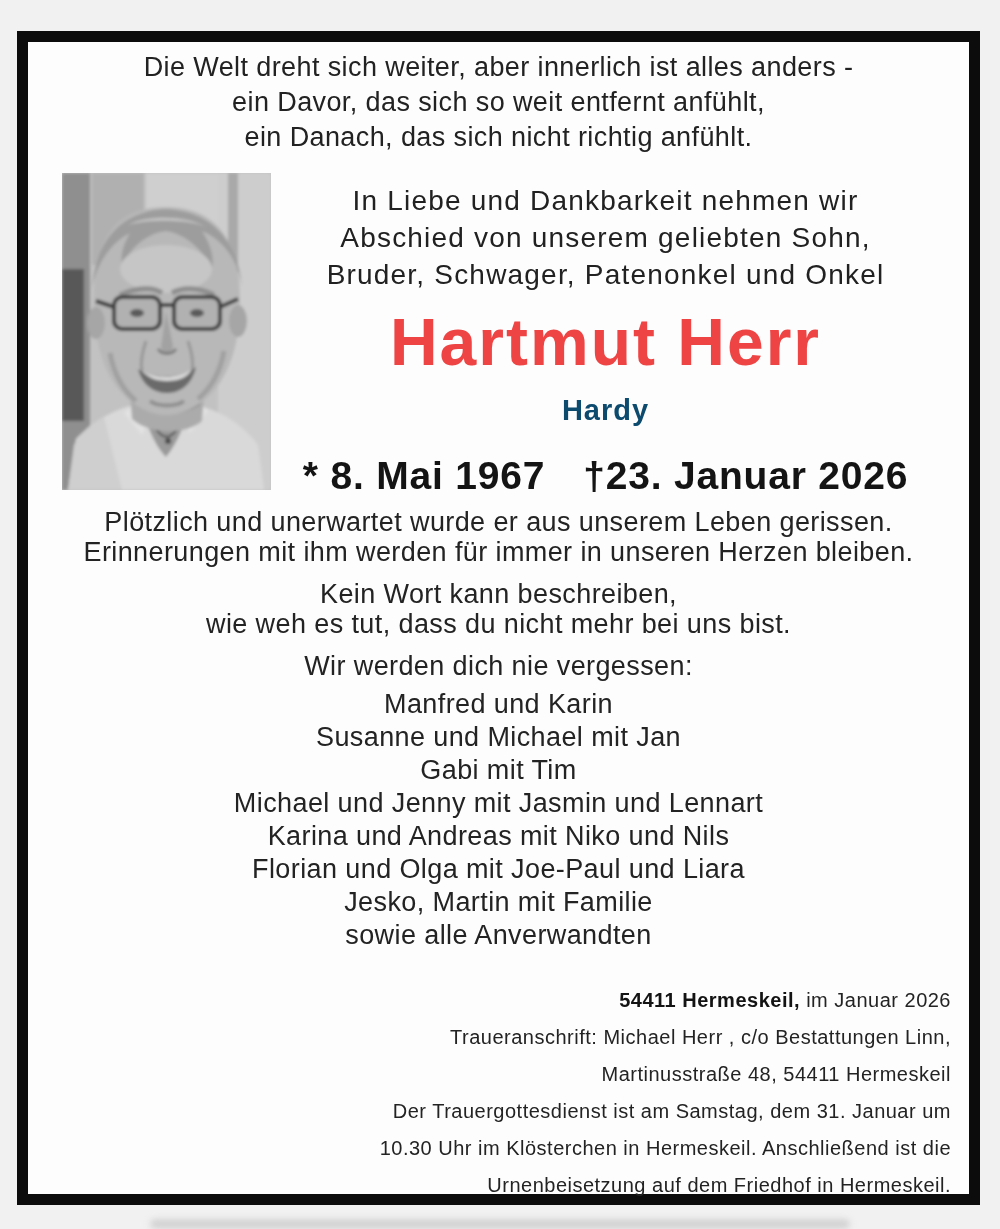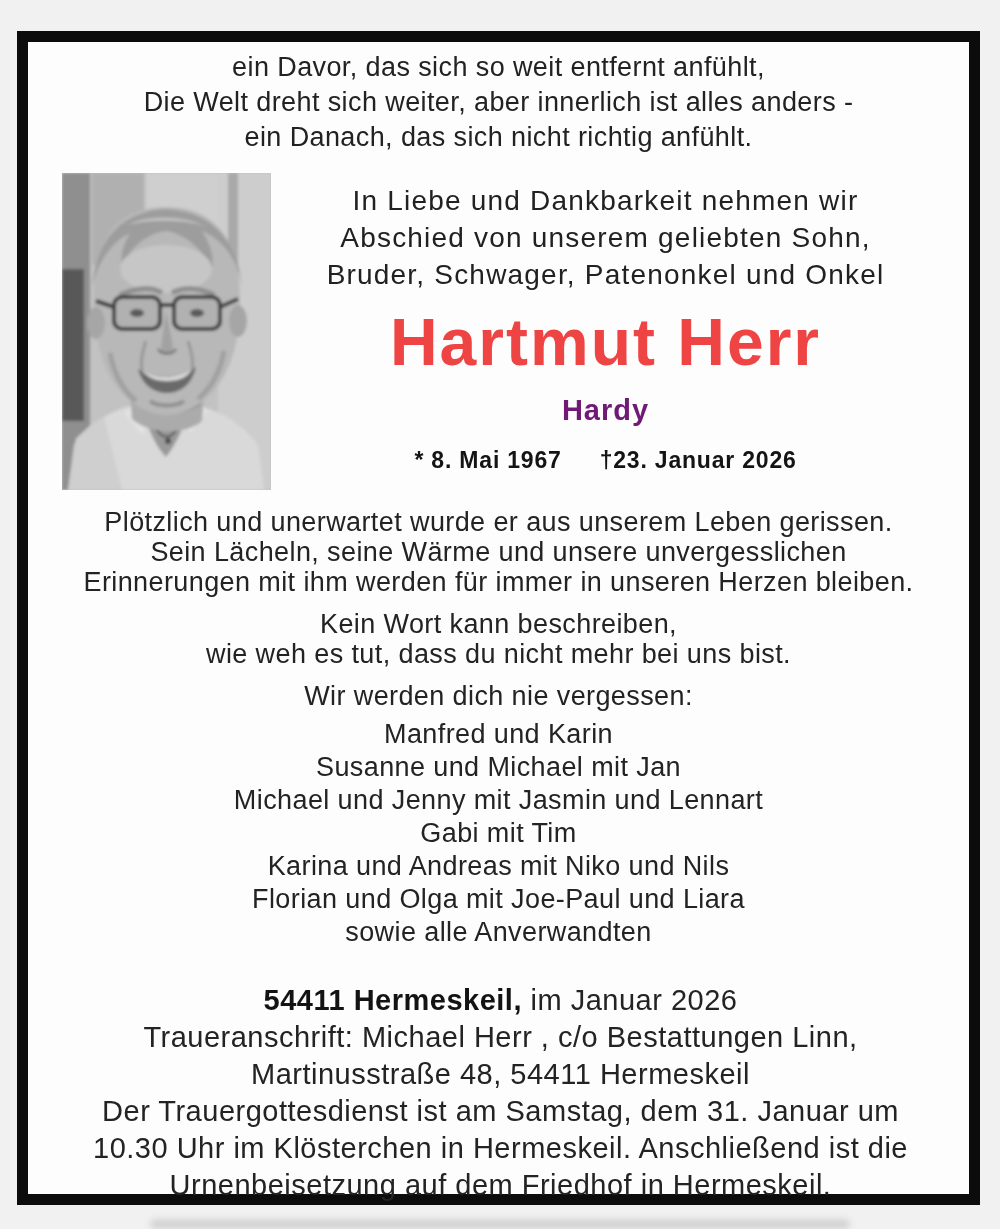--- a/index.html
+++ b/index.html
@@ -58,25 +58,25 @@
     line-height: 78px;
     letter-spacing: 2px;
     color: #ef4444;
   }
   .nickname {
     margin-top: 13px;
     font-size: 29px;
     font-weight: bold;
     line-height: 32px;
     letter-spacing: 1px;
-    color: #701a75;
+    color: #0c4a6e;
   }
   .dates {
-    margin-top: 16px;
-    font-size: 23px;
+    margin-top: 32px;
+    font-size: 39px;
     font-weight: bold;
     line-height: 36px;
     letter-spacing: 0.8px;
     color: #141414;
   }
   .dates .death { display: inline-block; margin-left: 38px; }
   .tribute {
     position: absolute;
     left: 0; right: 0; top: 465px;
     text-align: center;
@@ -85,22 +85,22 @@
     letter-spacing: 0.4px;
     color: #232323;
   }
   .tribute .para { margin: 0; }
   .tribute .para + .para { margin-top: 12px; }
   .farewell-heading { margin-top: 12px; }
   .mourners { margin-top: 7px; line-height: 33px; }
   .footer {
     position: absolute;
     left: 10px; right: 18px; top: 940px;
-    text-align: center;
-    font-size: 29px;
+    text-align: right;
+    font-size: 20px;
     line-height: 37px;
     letter-spacing: 0.5px;
     color: #232323;
     margin-left: 12px;
   }
   .footer .bold { font-weight: bold; color: #131313; }
   .bottom-smudge {
     position: absolute;
     left: 150px; top: 1219px;
     width: 700px; height: 10px;
@@ -110,22 +110,22 @@
     border-radius: 5px;
   }
 </style>
 </head>
 <body>
 
 <div class="canvas">
   <div class="notice">
 
     <div class="quote">
+      <div>Die Welt dreht sich weiter, aber innerlich ist alles anders -</div>
       <div>ein Davor, das sich so weit entfernt anfühlt,</div>
-      <div>Die Welt dreht sich weiter, aber innerlich ist alles anders -</div>
       <div>ein Danach, das sich nicht richtig anfühlt.</div>
     </div>
 
     <div class="photo">
       <svg viewBox="0 0 209 317" preserveAspectRatio="none">
         <defs>
           <filter id="soften" x="-15%" y="-15%" width="130%" height="130%">
             <feGaussianBlur stdDeviation="1.8"></feGaussianBlur>
           </filter>
         </defs>
@@ -183,35 +183,35 @@
       <div class="name">Hartmut Herr</div>
       <div class="nickname">Hardy</div>
       <div class="dates">
         <span class="birth">* 8. Mai 1967</span><span class="death">†23. Januar 2026</span>
       </div>
     </div>
 
     <div class="tribute">
       <div class="para">
         <div>Plötzlich und unerwartet wurde er aus unserem Leben gerissen.</div>
-        <div>Sein Lächeln, seine Wärme und unsere unvergesslichen</div>
         <div>Erinnerungen mit ihm werden für immer in unseren Herzen bleiben.</div>
       </div>
       <div class="para">
         <div>Kein Wort kann beschreiben,</div>
         <div>wie weh es tut, dass du nicht mehr bei uns bist.</div>
       </div>
       <div class="para farewell-heading">Wir werden dich nie vergessen:</div>
       <div class="mourners">
         <div>Manfred und Karin</div>
         <div>Susanne und Michael mit Jan</div>
+        <div>Gabi mit Tim</div>
         <div>Michael und Jenny mit Jasmin und Lennart</div>
-        <div>Gabi mit Tim</div>
         <div>Karina und Andreas mit Niko und Nils</div>
         <div>Florian und Olga mit Joe-Paul und Liara</div>
+        <div>Jesko, Martin mit Familie</div>
         <div>sowie alle Anverwandten</div>
       </div>
     </div>
 
     <div class="footer">
       <div><span class="bold">54411 Hermeskeil,</span><span> im Januar 2026</span></div>
       <div>Traueranschrift: Michael Herr , c/o Bestattungen Linn,</div>
       <div>Martinusstraße 48, 54411 Hermeskeil</div>
       <div>Der Trauergottesdienst ist am Samstag, dem 31. Januar um</div>
       <div>10.30 Uhr im Klösterchen in Hermeskeil. Anschließend ist die</div>

